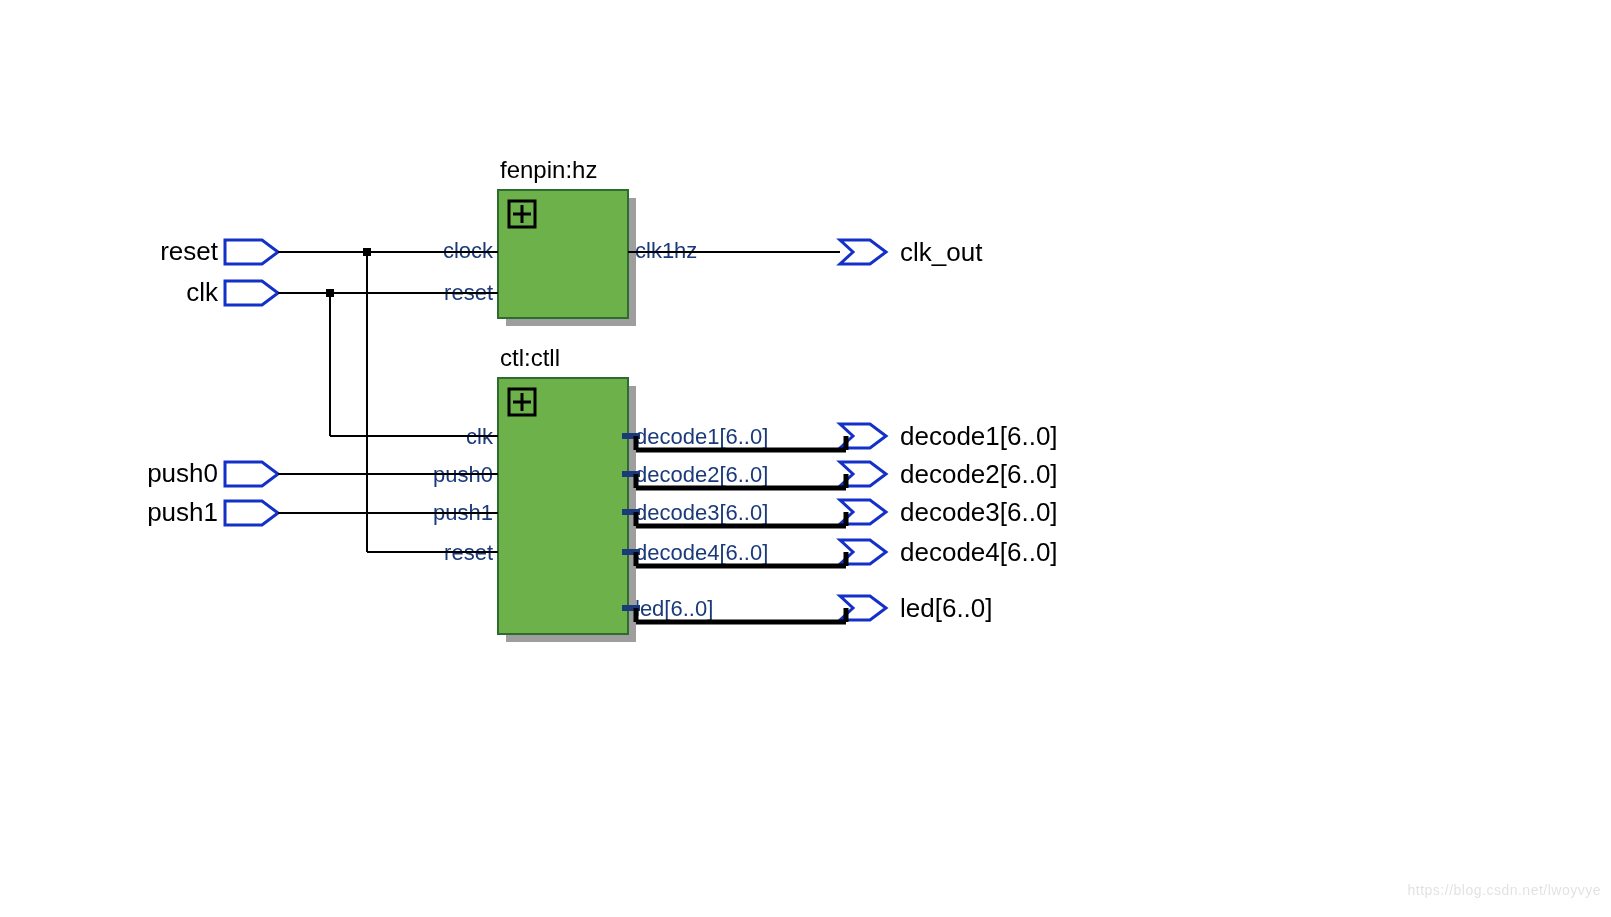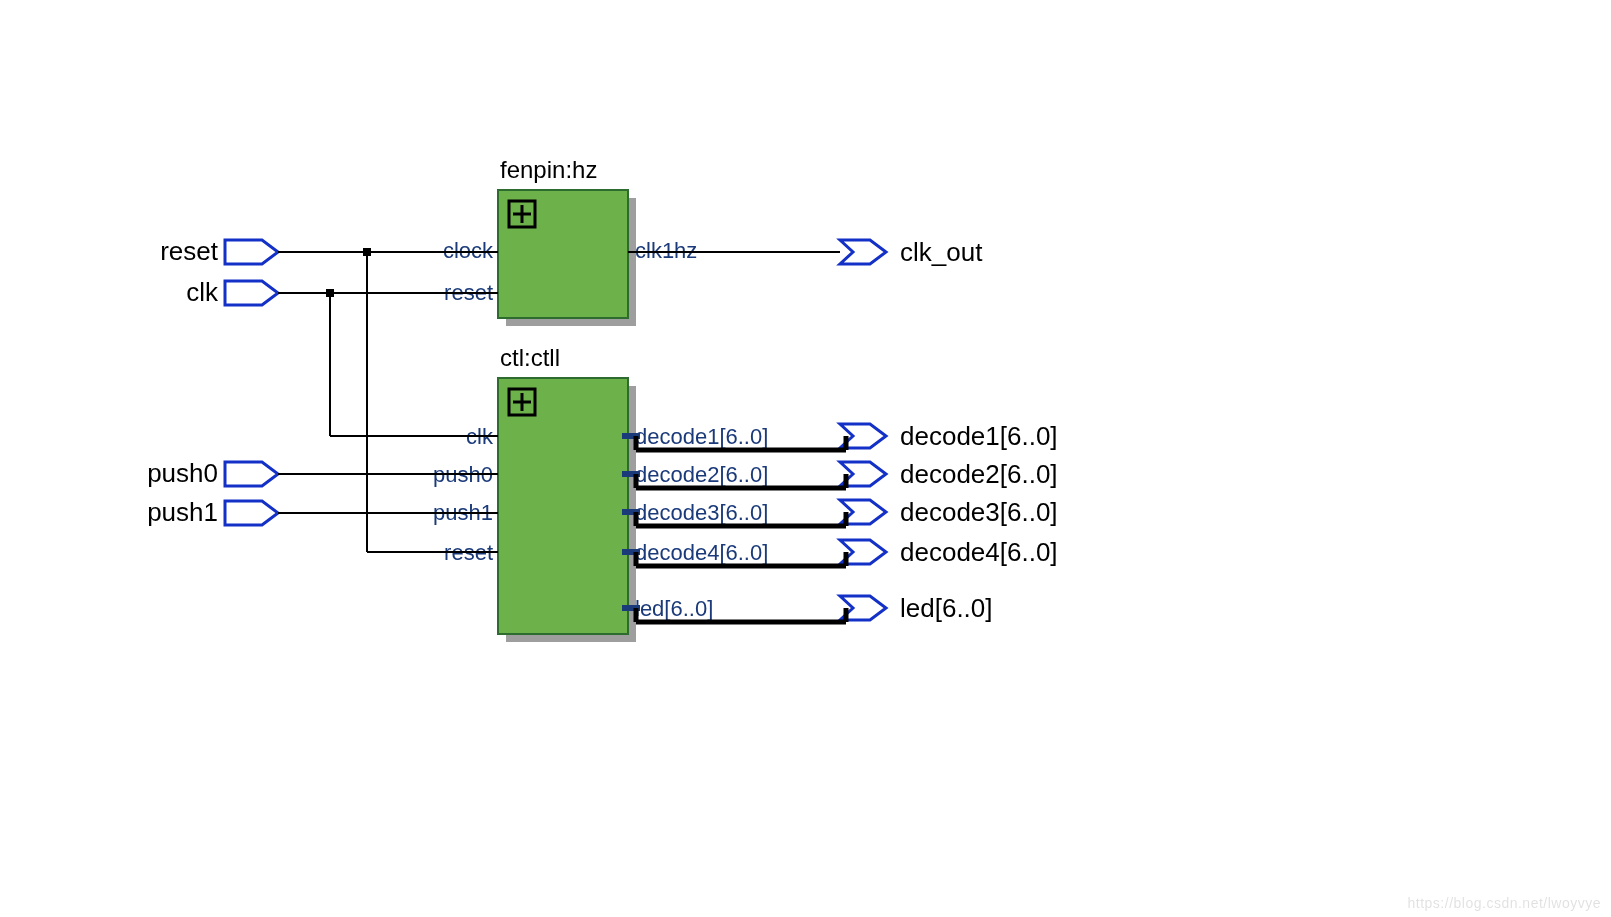--- a/index.html
+++ b/index.html
@@ -21,21 +21,21 @@
     font-size: 22px;
     fill: #1a3a7a;
   }
   .ext-label {
     font-size: 26px;
     fill: #000;
   }
   .watermark {
     position: absolute;
     right: 10px;
-    bottom: 6px;
+    bottom: 19px;
     font-size: 14px;
     color: rgba(0,0,0,0.12);
     font-family: Arial, sans-serif;
     letter-spacing: 0.5px;
   }
 </style>
 </head>
 <body>
 
 <svg width="1611" height="917" viewBox="0 0 1611 917">

